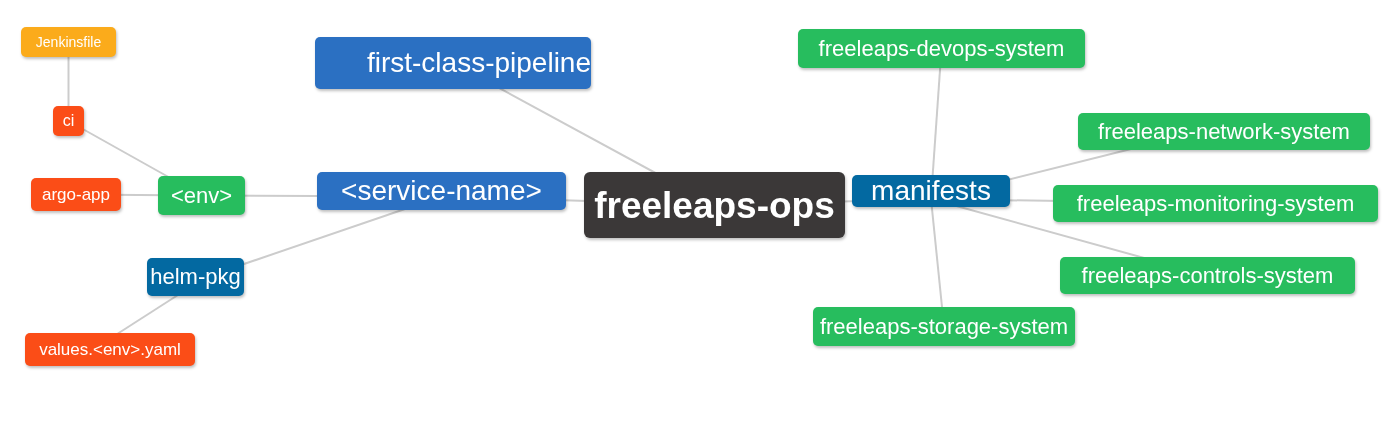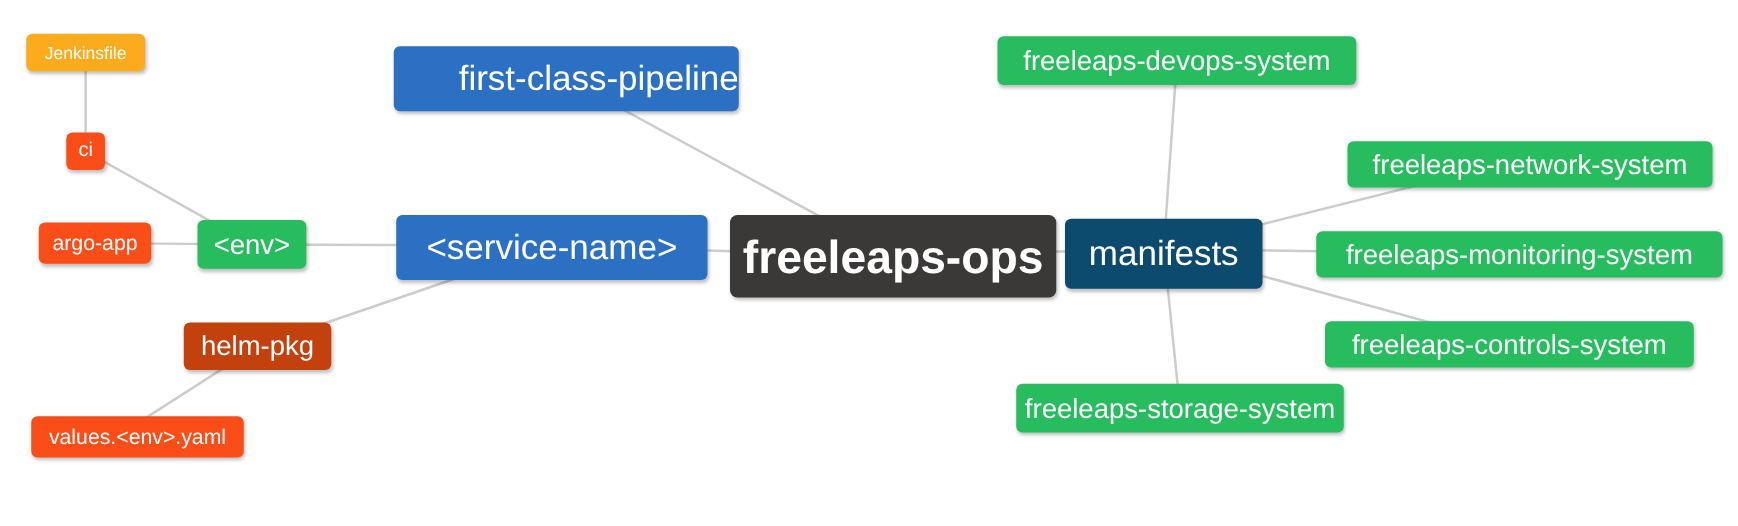--- a/index.html
+++ b/index.html
@@ -59,30 +59,30 @@
       <line x1="931" y1="199" x2="1207.5" y2="275.5" stroke="#cccccc" stroke-width="2"></line>
       <line x1="931" y1="199" x2="944" y2="326.5" stroke="#cccccc" stroke-width="2"></line>
     </svg>
 
 <div class="node root" style="left: 584px; top: 172px; width: 261px; height: 66px; font-size: 37px; background: rgb(59, 56, 56); color: rgb(255, 255, 255);">
       <span>freeleaps-ops</span>
     </div>
     <div class="node blue" style="left: 315px; top: 37px; width: 276px; height: 52px; font-size: 28px; background: rgb(43, 112, 194); color: rgb(255, 255, 255); justify-content: flex-end;">
       <span>first-class-pipeline</span>
     </div>
-    <div class="node blue" style="left: 317px; top: 172px; width: 249px; height: 52px; font-size: 28px; background: rgb(43, 112, 194); color: rgb(255, 255, 255);">
+    <div class="node blue" style="left: 317px; top: 172px; width: 249px; height: 38px; font-size: 28px; background: rgb(43, 112, 194); color: rgb(255, 255, 255);">
       <span>&lt;service-name&gt;</span>
     </div>
-    <div class="node blue" style="left: 852px; top: 175px; width: 158px; height: 56px; font-size: 28px; background: #0c4a6e; color: rgb(255, 255, 255);">
+    <div class="node blue" style="left: 852px; top: 175px; width: 158px; height: 32px; font-size: 28px; background: #0369a1; color: rgb(255, 255, 255);">
       <span>manifests</span>
     </div>
     <div class="node green" style="left: 158px; top: 176px; width: 87px; height: 39px; font-size: 22px; background: rgb(39, 189, 94); color: rgb(255, 255, 255);">
       <span>&lt;env&gt;</span>
     </div>
-    <div class="node green" style="left: 147px; top: 258px; width: 118px; height: 38px; font-size: 22px; background: #c2410c; color: rgb(255, 255, 255);">
+    <div class="node green" style="left: 147px; top: 258px; width: 97px; height: 38px; font-size: 22px; background: #0369a1; color: rgb(255, 255, 255);">
       <span>helm-pkg</span>
     </div>
     <div class="node green" style="left: 798px; top: 29px; width: 287px; height: 39px; font-size: 22px; background: rgb(39, 189, 94); color: rgb(255, 255, 255);">
       <span>freeleaps-devops-system</span>
     </div>
     <div class="node green" style="left: 1055px; top: 113px; width: 292px; height: 37px; font-size: 22px; background: rgb(39, 189, 94); color: rgb(255, 255, 255); margin-left: 23px;">
       <span>freeleaps-network-system</span>
     </div>
     <div class="node green" style="left: 1053px; top: 185px; width: 325px; height: 37px; font-size: 22px; background: rgb(39, 189, 94); color: rgb(255, 255, 255);">
       <span>freeleaps-monitoring-system</span>

